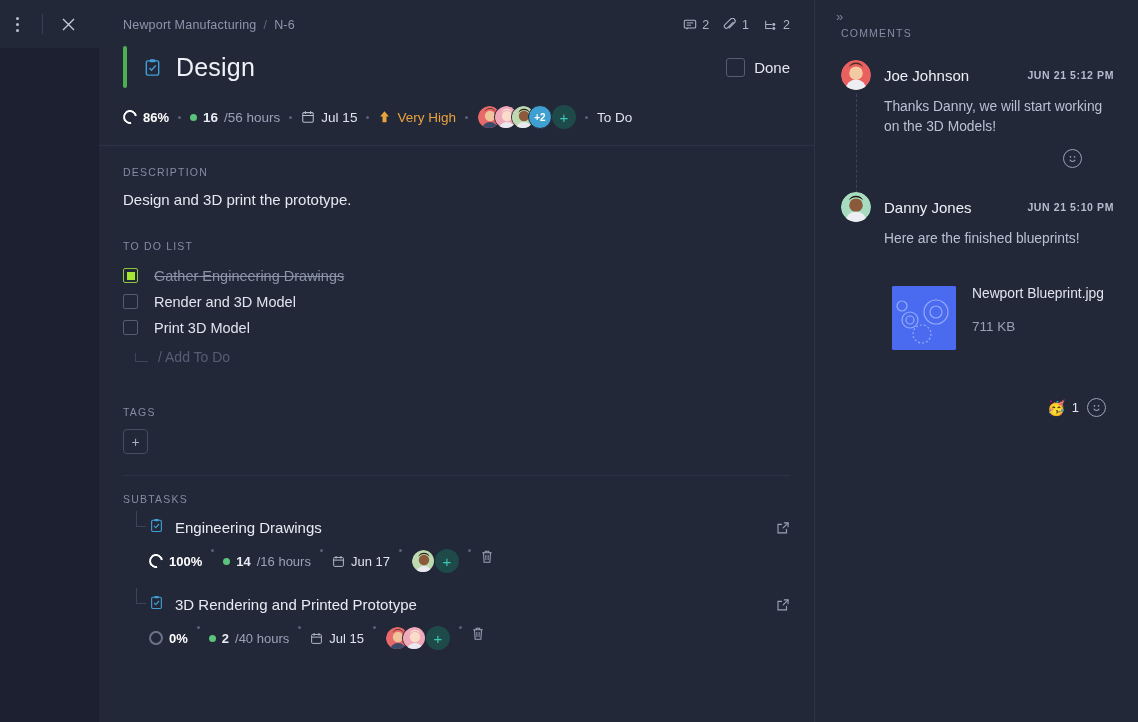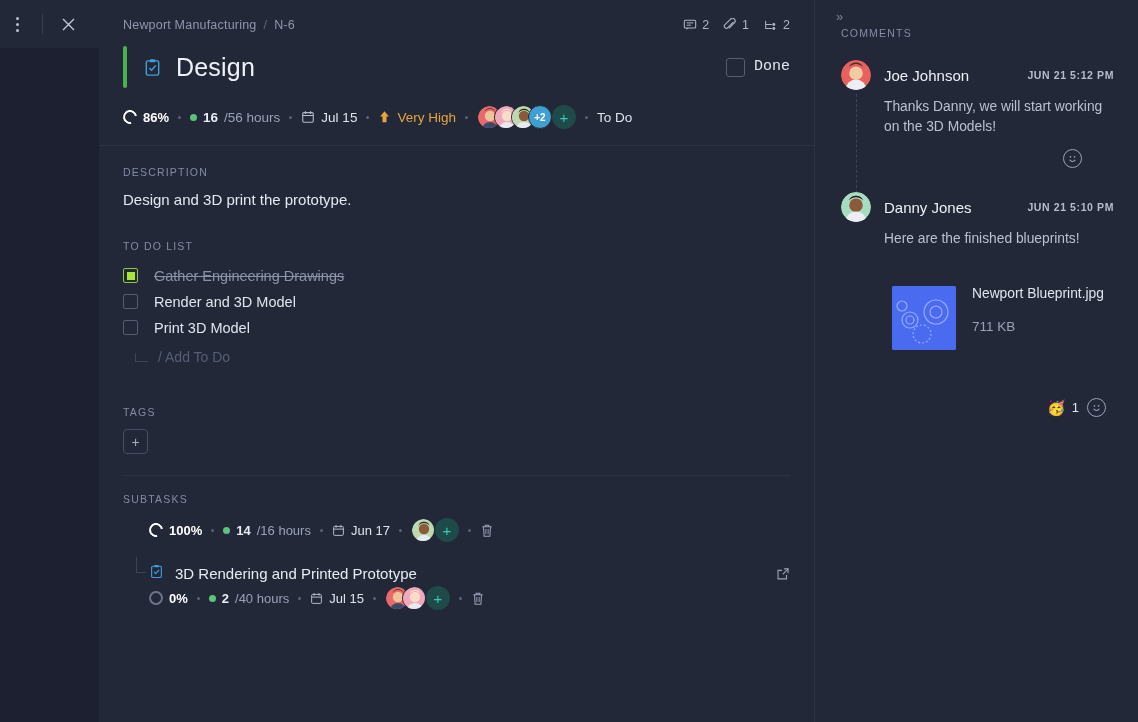--- a/index.html
+++ b/index.html
@@ -44,21 +44,21 @@
   .breadcrumb .crumb { cursor: pointer; }
   .breadcrumb .sep { color: #5d657e; }
   .meta-counts { display: flex; align-items: center; gap: 14px; color: #aeb5c8; font-size: 12.5px; }
   .meta-counts .mc { display: flex; align-items: center; gap: 5px; cursor: pointer; }
   .meta-counts svg { display: block; }
 
   .title-row { display: flex; align-items: center; margin-top: 14px; }
   .accent-bar { width: 4px; height: 42px; background: #4caf50; border-radius: 2px; margin-right: 16px; }
   .task-type-icon { margin-right: 14px; display: flex; align-items: center; }
   .title { font-size: 25px; color: #eef1f7; font-weight: 400; letter-spacing: .2px; }
-  .done-wrap { margin-left: auto; display: flex; align-items: flex-start; gap: 9px; cursor: pointer; font-family: Liberation Mono, monospace; }
+  .done-wrap { margin-left: auto; display: flex; align-items: center; gap: 9px; cursor: pointer; }
   .checkbox-lg { width: 19px; height: 19px; border: 1.5px solid #555d75; border-radius: 3px; background: transparent; }
   .done-label { font-size: 15px; color: #e3e7f0; }
 
   .attr-row { display: flex; align-items: center; margin-top: 17px; font-size: 13.5px; color: #c6ccda; gap: 0; flex-wrap: nowrap; }
   .attr { display: flex; align-items: center; gap: 6px; cursor: pointer; white-space: nowrap; }
   .adot { width: 3px; height: 3px; border-radius: 50%; background: #5a617a; margin: 0 9px; flex: 0 0 3px; }
   .ring { width: 14px; height: 14px; border-radius: 50%; border: 2.2px solid #ffffff; border-right-color: transparent; transform: rotate(35deg); }
   .ring.empty { border: 2.2px solid #6b7289; }
   .pct { color: #fff; font-weight: 600; font-size: 13px; }
   .greendot { width: 7px; height: 7px; border-radius: 50%; background: #5bc47a; }
@@ -95,21 +95,21 @@
 
   .divider { height: 1px; background: #2d3347; margin-top: 21px; }
 
   
   .subtasks { padding: 17px 24px 0 24px; }
   .subtask { margin-top: 13px; position: relative; }
   .st-head { display: flex; align-items: center; gap: 11px; padding-left: 26px; position: relative; }
   .st-branch { position: absolute; left: 13px; top: -7px; width: 10px; height: 16px; border-left: 1px solid #3d4459; border-bottom: 1px solid #3d4459; }
   .st-title { font-size: 15px; color: #e7ebf3; cursor: pointer; }
   .st-open { margin-left: auto; color: #9aa2b8; cursor: pointer; display: flex; }
-  .st-attrs { display: flex; align-items: center; margin-top: 3px; padding-left: 26px; font-size: 13px; color: #c6ccda; }
+  .st-attrs { display: flex; margin-top: 12px; padding-left: 26px; font-size: 13px; color: #c6ccda; }
   .trash { color: #9aa2b8; display: flex; cursor: pointer; }
   .collapse-btn { position: absolute; left: 11px; top: 3px; width: 26px; height: 26px; display: flex; align-items: center; justify-content: center; color: #79melhor; }
   .collapse-btn { color: #7b melhor; }
   .collapse-btn { color: #7c8398; cursor: pointer; font-size: 13px; letter-spacing: -1px; }
   .comments-label { padding: 27px 0 0 26px; font-size: 10.5px; letter-spacing: 1.2px; color: #848ca4; }
 
   .comment { position: relative; padding: 0 24px 0 26px; margin-top: 21px; }
   .c-row { display: flex; align-items: center; }
   .c-av { width: 30px; height: 30px; border-radius: 50%; overflow: hidden; flex: 0 0 30px; position: relative; }
   .c-name { font-size: 15px; color: #edf0f6; margin-left: 13px; font-weight: 400; }
@@ -298,20 +298,38 @@
       <div class="section" style="padding-top:36px;">
         <div class="section-label">TAGS</div>
         <div class="tag-add">+</div>
         <div class="divider"></div>
       </div>
 
       <div class="subtasks">
         <div class="section-label">SUBTASKS</div>
 
         <div class="subtask">
+          <div class="st-head">
+            <span class="st-branch"></span>
+            <span>
+              <svg width="15" height="15" viewBox="0 0 20 20">
+                <rect x="3.5" y="3" width="13" height="15" rx="1.6" fill="none" stroke="#3f9fd6" stroke-width="1.5"></rect>
+                <rect x="7" y="1.4" width="6" height="3" rx="1" fill="#3f9fd6"></rect>
+                <path d="M6.8 10.6 L9 12.8 L13.4 8" fill="none" stroke="#3f9fd6" stroke-width="1.5"></path>
+              </svg>
+            </span>
+            <span class="st-title">Engineering Drawings</span>
+            <span class="st-open">
+              <svg width="14" height="14" viewBox="0 0 16 16">
+                <path d="M9.5 2.2 H13.8 V6.5" stroke="#9aa2b8" stroke-width="1.3" fill="none" stroke-linecap="round"></path>
+                <path d="M13.6 2.4 L8.2 7.8" stroke="#9aa2b8" stroke-width="1.3" fill="none" stroke-linecap="round"></path>
+                <path d="M12 9.6 V13.6 H2.3 V3.9 H6.3" stroke="#9aa2b8" stroke-width="1.3" fill="none" stroke-linecap="round"></path>
+              </svg>
+            </span>
+          </div>
           <div class="st-attrs">
             <span class="attr">
               <span class="ring"></span>
               <span class="pct">100%</span>
             </span>
             <span class="adot"></span>
             <span class="attr">
               <span class="greendot"></span>
               <span class="hours-num">14</span>
               <span class="hours-den">/16 hours</span>

